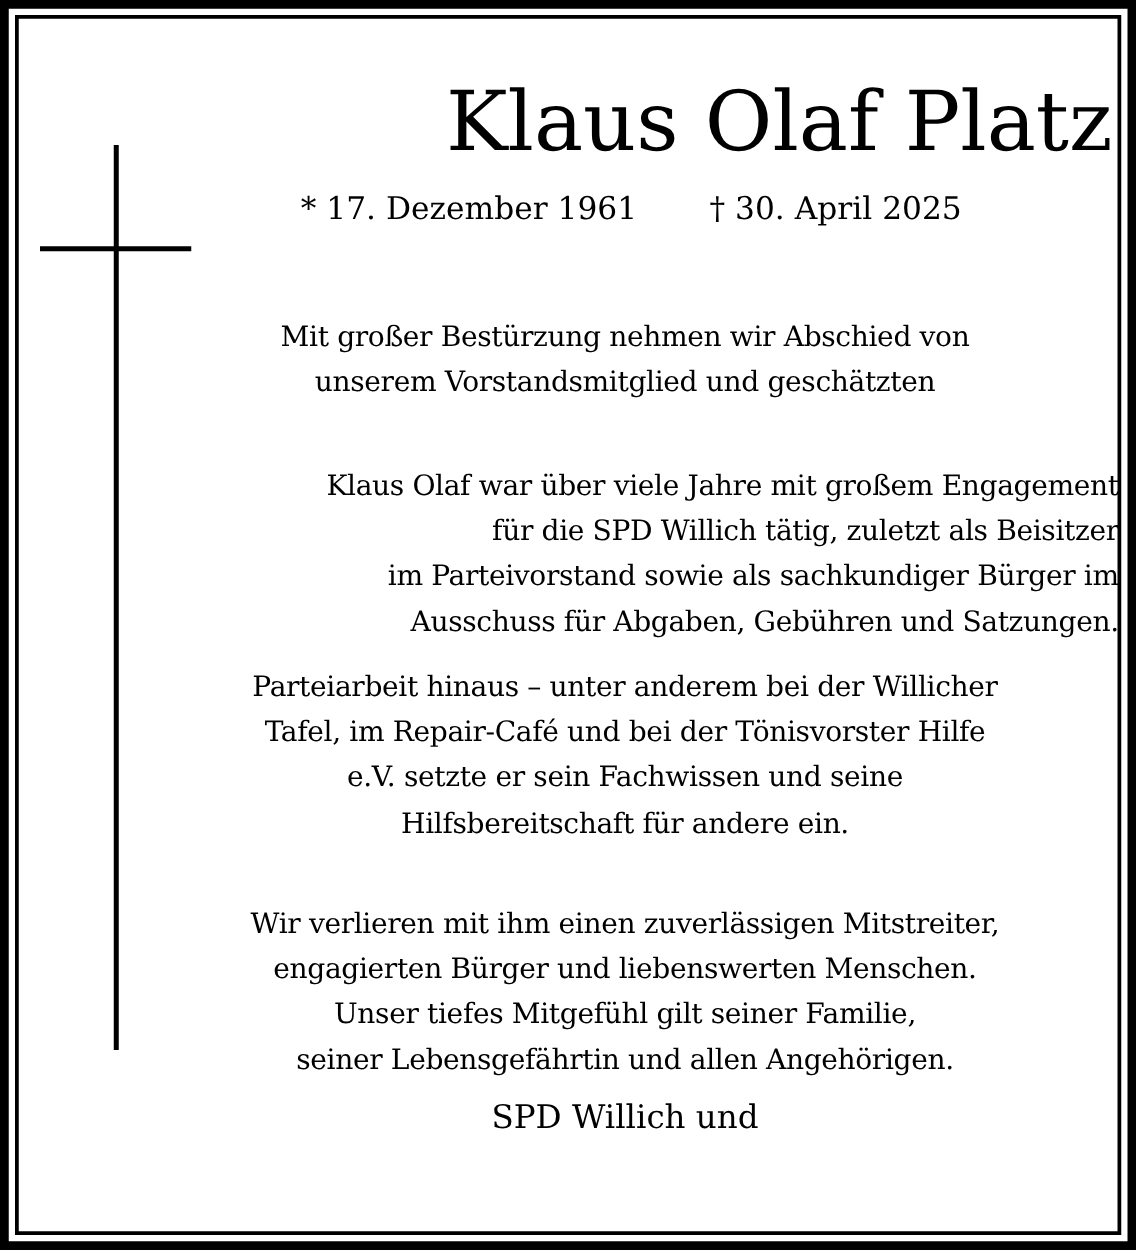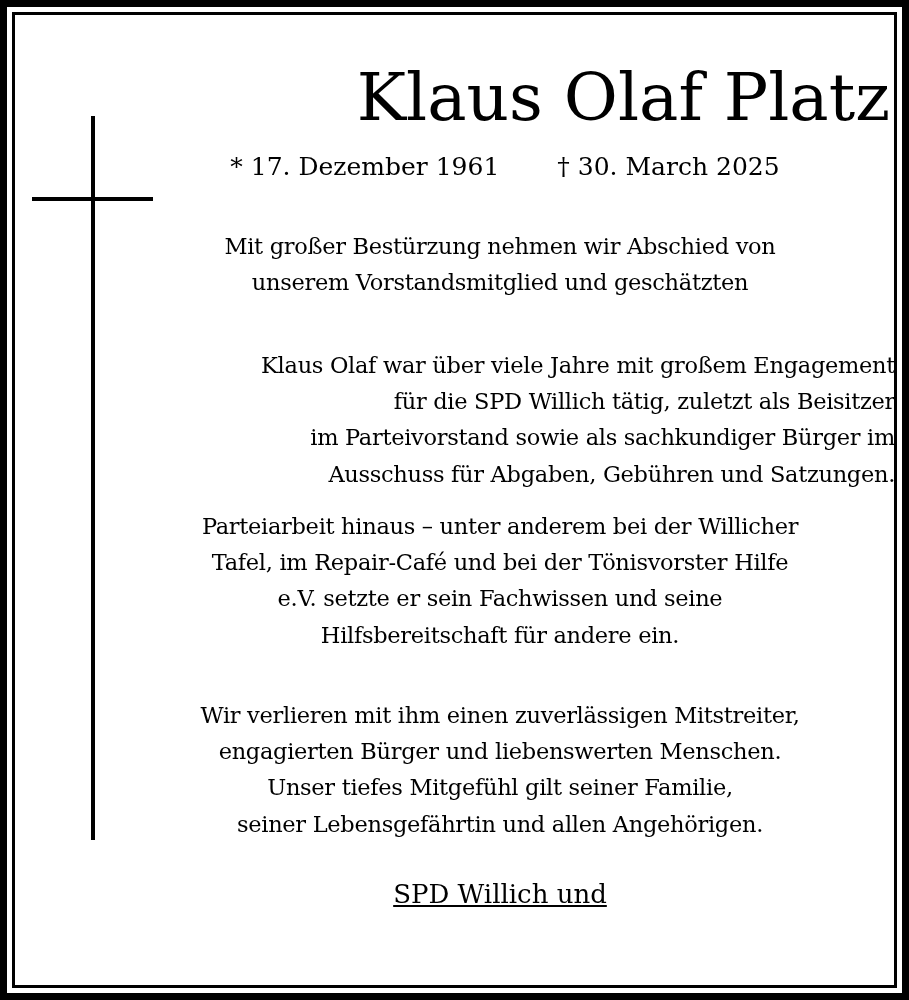--- a/index.html
+++ b/index.html
@@ -66,52 +66,53 @@
     .dates span.gap { display: inline-block; width: 58px; }
     .para {
       position: absolute;
       left: 105px;
       width: 790px;
       text-align: center;
       font-size: 22.5px;
       line-height: 36.2px;
       letter-spacing: -0.3px;
       white-space: nowrap;
+      margin-top: 24px;
     }
     .para .line { display: block; }
     .p1 { top: 228px; }
     .p2 { top: 347px; text-align: right; }
     .p3 { top: 508px; }
     .p4 { top: 697px; }
     .signature {
       position: absolute;
       left: 105px; top: 874px;
       width: 790px;
       text-align: center;
       font-size: 26px;
       line-height: 40px;
       white-space: nowrap;
     }
-    .signature .line { display: block; text-decoration: underline; }
+    .signature .line { display: block; }
   </style>
 </head>
 <body>
 
 <div class="frame-outer"></div>
 <div class="frame-inner"></div>
 
 <div>
   <div class="cross-v"></div>
   <div class="cross-h"></div>
 </div>
 
 <div class="title">Klaus Olaf Platz</div>
 
 <div class="dates">
-  <span>* 17. Dezember 1961</span><span class="gap"></span><span>† 30. March 2025</span>
+  <span>* 17. Dezember 1961</span><span class="gap"></span><span>† 30. April 2025</span>
 </div>
 
 <div class="para p1">
   <span class="line">Mit großer Bestürzung nehmen wir Abschied von</span>
   <span class="line">unserem Vorstandsmitglied und geschätzten</span>
 </div>
 
 <div class="para p2">
   <span class="line">Klaus Olaf war über viele Jahre mit großem Engagement</span>
   <span class="line">für die SPD Willich tätig, zuletzt als Beisitzer</span>

